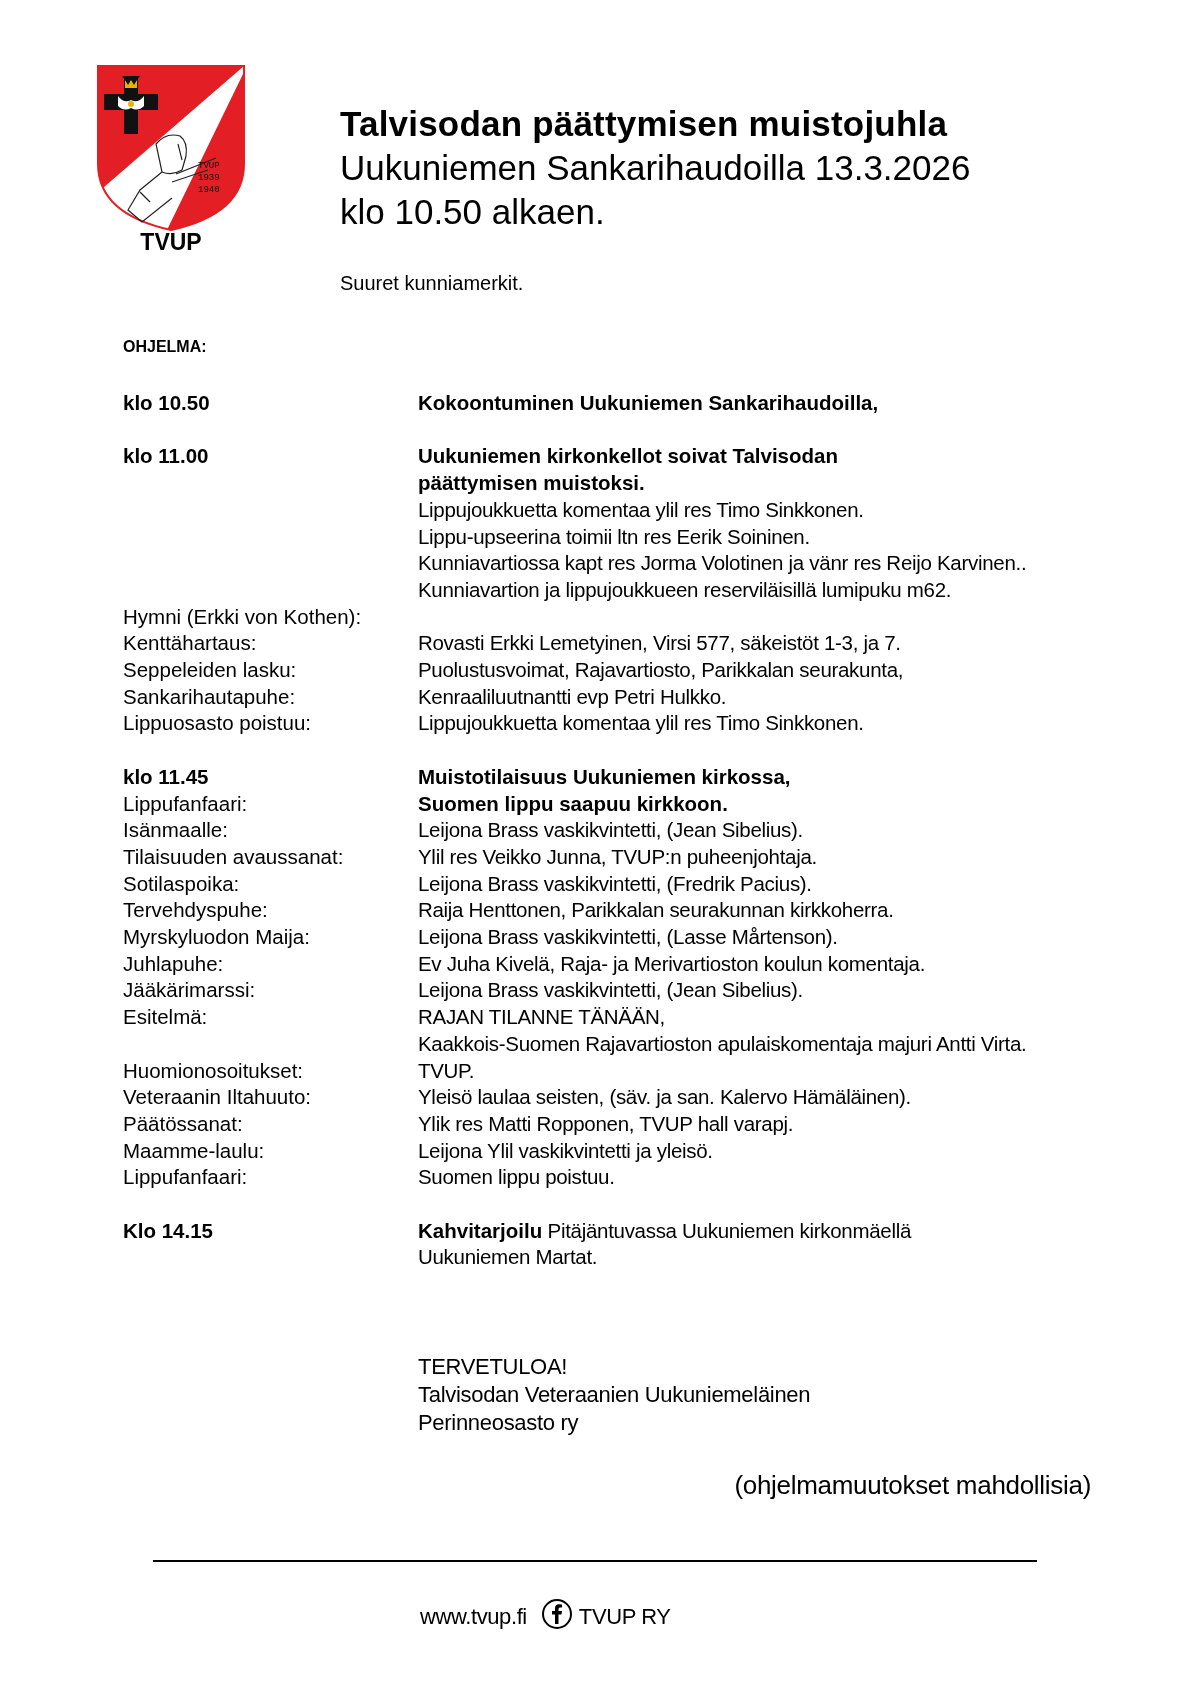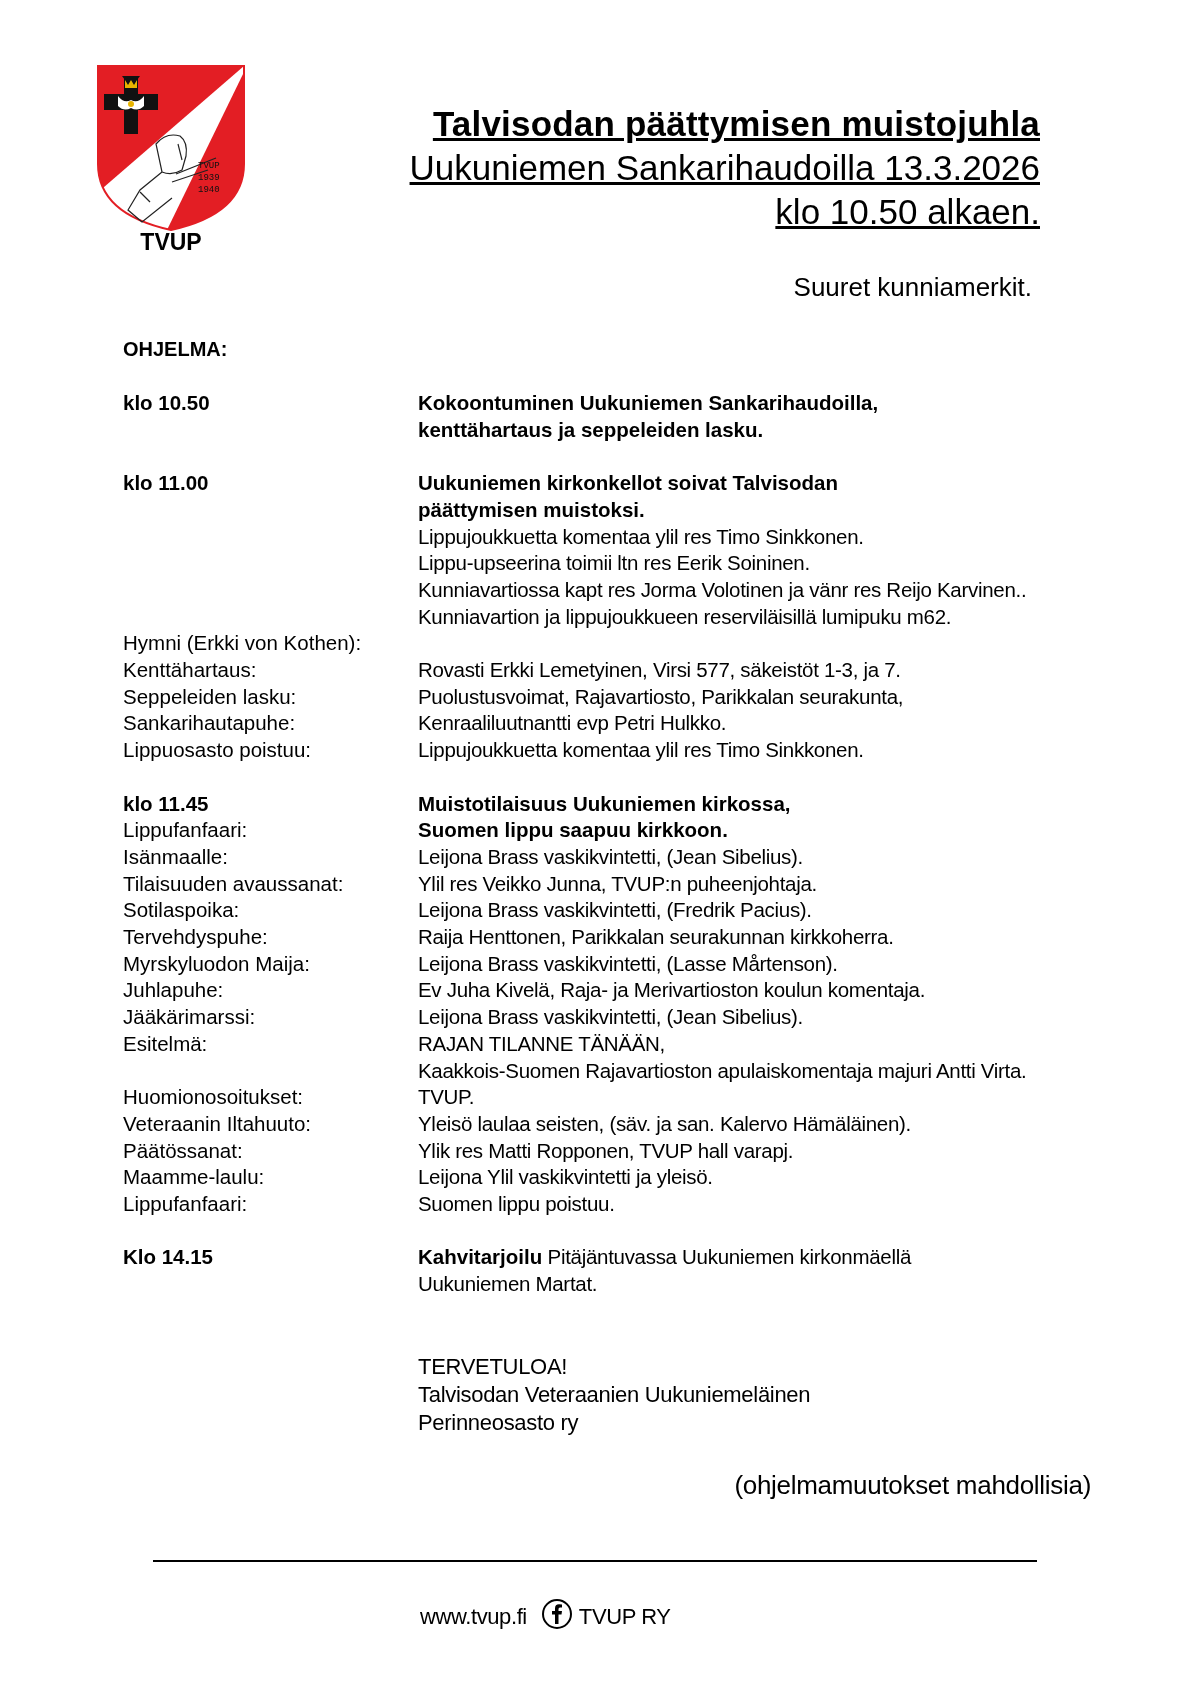--- a/index.html
+++ b/index.html
@@ -2,26 +2,26 @@
 <html><head>
 <meta charset="utf-8">
 <style>
   html, body { margin: 0; padding: 0; background: #ffffff; }
   body { width: 1191px; height: 1684px; position: relative; overflow: hidden;
          font-family: "Liberation Sans", sans-serif; color: #000; }
   .abs { position: absolute; }
   .logo { left: 96px; top: 64px; width: 150px; height: 168px; }
   .logo-caption { left: 96px; top: 229px; width: 150px; text-align: center;
                   font-weight: bold; font-size: 23px; }
-  .title-block { left: 340px; top: 102px; width: 700px; text-align: right; text-decoration: underline; }
+  .title-block { left: 340px; top: 102px; width: 700px; text-align: left; }
   .title-1 { font-weight: bold; font-size: 35px; line-height: 44px; letter-spacing: 0.2px; }
   .title-2 { font-size: 35px; line-height: 44px; }
   .title-3 { font-size: 35px; line-height: 44px; }
-  .subtitle { left: 332px; top: 272px; width: 700px; text-align: right; font-size: 26px; }
-  .program-heading { left: 123px; top: 338px; font-weight: bold; font-size: 20px; }
+  .subtitle { left: 340px; top: 272px; width: 700px; text-align: left; font-size: 20px; }
+  .program-heading { left: 123px; top: 338px; font-weight: bold; font-size: 16px; }
   .program { left: 123px; top: 390px; width: 1000px; font-size: 20.5px; line-height: 26.7px; }
   .row { display: flex; }
   .row .lbl { width: 295px; flex: 0 0 295px; white-space: nowrap; }
   .row .val { white-space: nowrap; letter-spacing: -0.3px; }
   .b { font-weight: bold; letter-spacing: 0 !important; }
   .gap { height: 26.7px; }
   .closing { left: 418px; top: 1353px; font-size: 22px; line-height: 28px; letter-spacing: -0.3px; }
   .note { right: 100px; top: 1470px; font-size: 26px; letter-spacing: -0.3px; }
   .rule { left: 153px; top: 1560px; width: 884px; height: 2px; background: #000; }
   .footer { left: 420px; top: 1598px; display: flex; align-items: flex-end; font-size: 22px; letter-spacing: -0.4px; }
@@ -83,21 +83,20 @@
 
 <div class="abs program">
 
   <div>
     <div class="row">
       <span class="lbl b">klo  10.50</span>
       <span class="val b">Kokoontuminen Uukuniemen Sankarihaudoilla,</span>
     </div>
     <div class="row">
       <span class="lbl"></span>
-      <span class="val b">kenttähartaus ja seppeleiden lasku.</span>
     </div>
   </div>
   <div class="gap"></div>
 
   <div>
     <div class="row">
       <span class="lbl b">klo  11.00</span>
       <span class="val b">Uukuniemen kirkonkellot soivat Talvisodan</span>
     </div>
     <div class="row">

